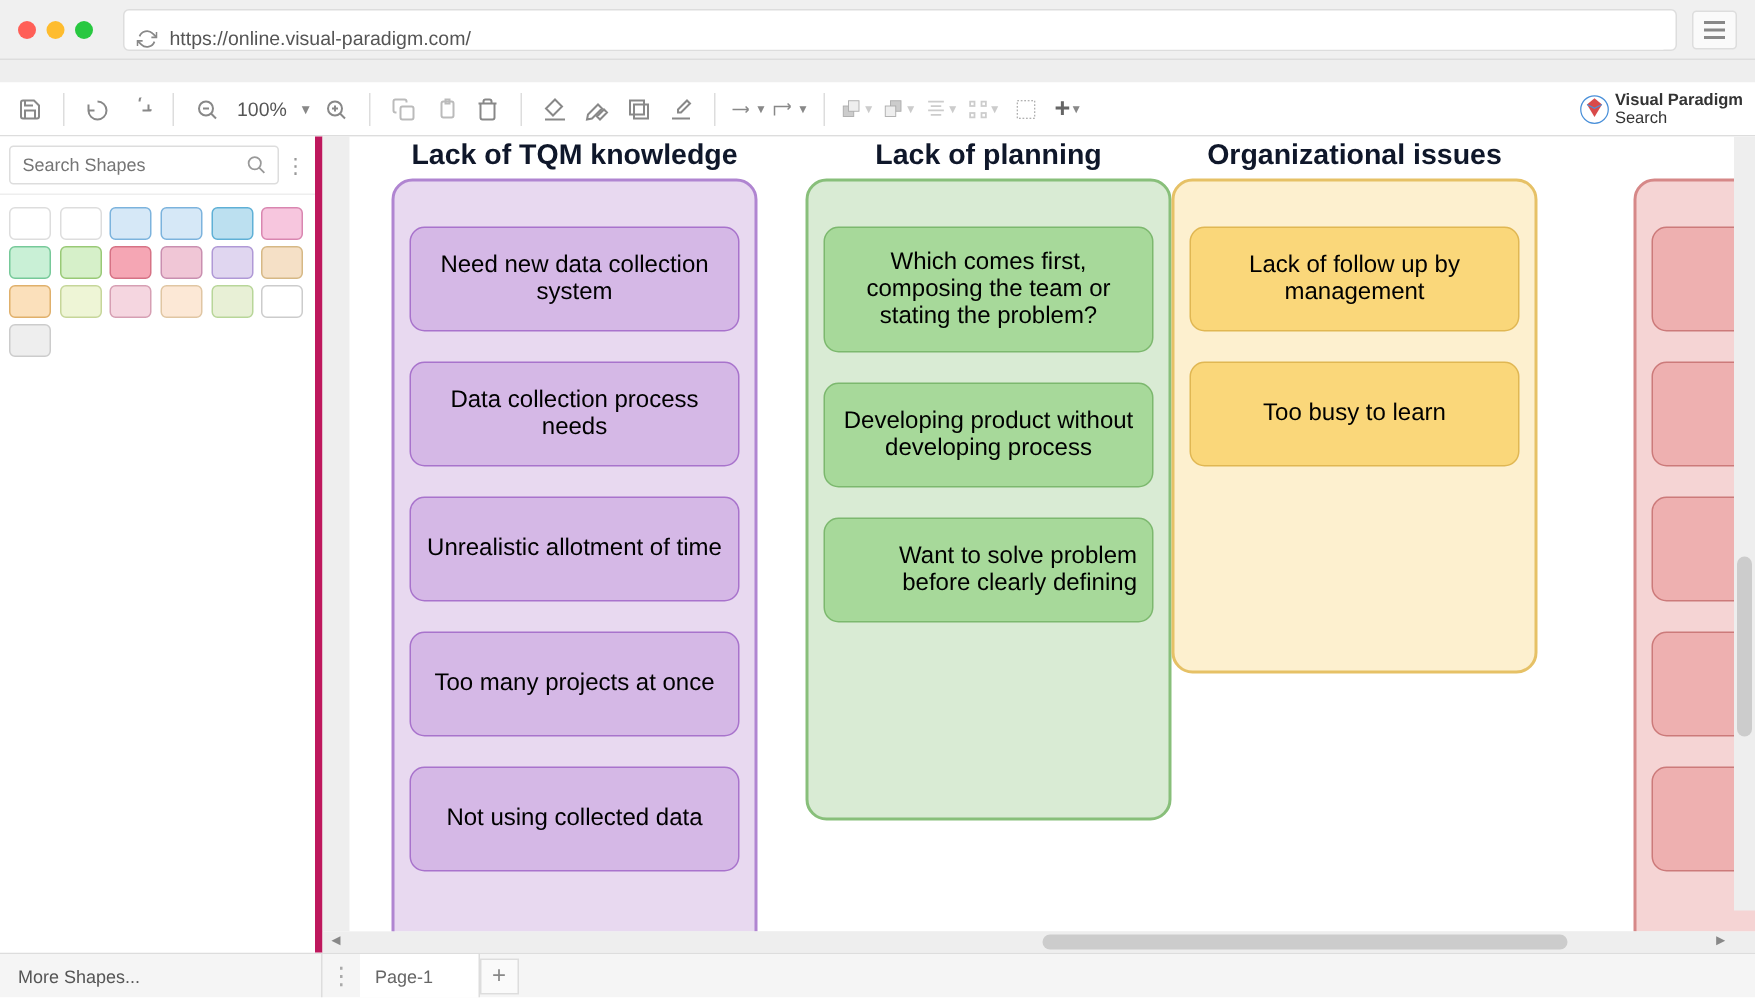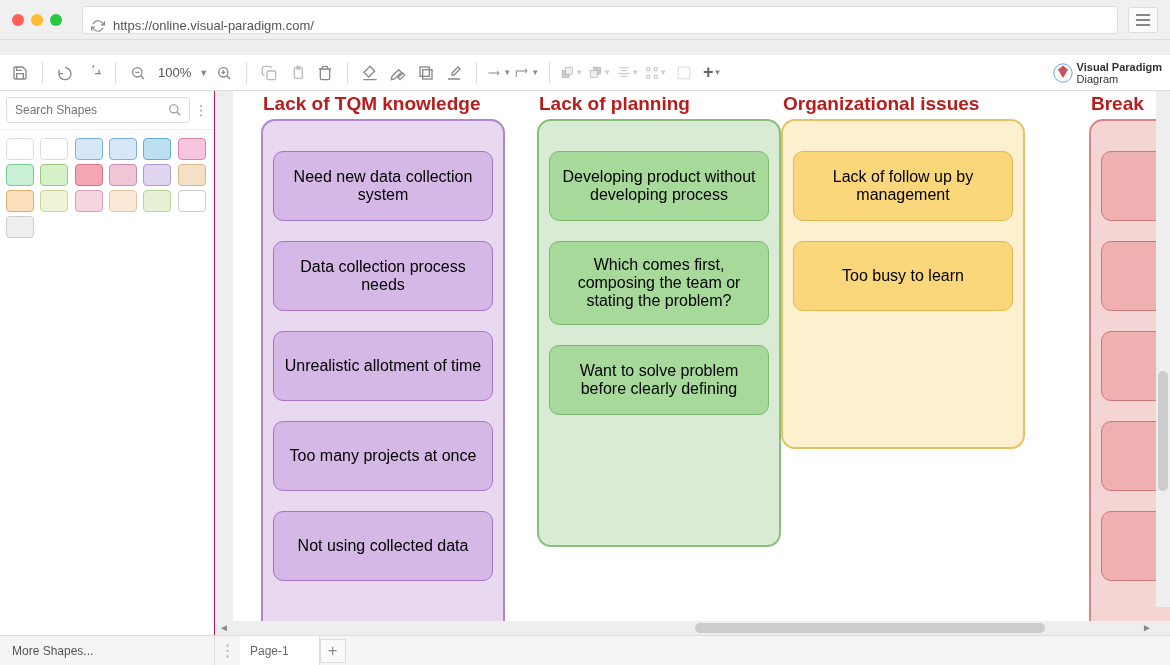--- a/index.html
+++ b/index.html
@@ -24,21 +24,21 @@
 
 .toolbar { height: 36px; display: flex; align-items: center; padding: 0 8px; gap: 4px; border-bottom: 1px solid #ddd; background: #fff; }
 .tb-btn { width: 24px; height: 24px; display: flex; align-items: center; justify-content: center; color: #888; cursor: pointer; border-radius: 2px; }
 .tb-sep { width: 1px; height: 22px; background: #ddd; margin: 0 6px; }
 .zoom-txt { font-size: 13px; color: #555; padding: 0 4px; }
 .brand { margin-left: auto; display: flex; align-items: center; gap: 4px; font-size: 11px; color: #333; }
 .brand-logo { width: 20px; height: 20px; }
 
 
 .main { display: flex; height: calc(665px - 40px - 15px - 36px - 30px); }
-.sidebar { width: 215px; border-right: 1px solid #be185d; display: flex; flex-direction: column; background: #fff; }
+.sidebar { width: 215px; border-right: 5px solid #be185d; display: flex; flex-direction: column; background: #fff; }
 .side-search { padding: 6px; border-bottom: 1px solid #eee; display: flex; align-items: center; gap: 4px; }
 .side-search input { flex: 1; border: 1px solid #ddd; border-radius: 3px; padding: 5px 8px; font-size: 12px; color: #666; }
 .side-search .search-ico { color: #999; margin-left: -26px; margin-right: 8px; }
 .side-search .dots { color: #999; font-size: 14px; cursor: pointer; }
 .side-group { padding: 8px 10px 2px; font-size: 12px; color: #666; border-bottom: 1px solid #eee; display: flex; align-items: center; gap: 6px; }
 .side-group::before { content: "▸"; transform: rotate(90deg); color: #aaa; font-size: 9px; }
 .shapes-grid { padding: 8px 6px; display: grid; grid-template-columns: repeat(6, 1fr); gap: 4px; }
 .shape-thumb { width: 28px; height: 22px; border-radius: 4px; border: 1px solid; }
 
 
@@ -46,23 +46,23 @@
 .canvas-outer { flex: 1; background: #eeeeee; overflow: hidden; position: relative; }
 .canvas { position: absolute; left: 18px; top: 0; background: #fff; width: 1400px; height: 590px; }
 .scrollbar-h { position: absolute; left: 230px; right: 30px; bottom: 0; height: 14px; background: #eee; }
 .scrollbar-h .thumb { position: absolute; left: 250px; width: 350px; height: 10px; top: 2px; background: #ccc; border-radius: 5px; }
 .scrollbar-v { position: absolute; right: 0; top: 0; bottom: 14px; width: 14px; background: #eee; }
 .scrollbar-v .thumb { position: absolute; top: 280px; height: 120px; width: 10px; left: 2px; background: #ccc; border-radius: 5px; }
 .scroll-arrow { position: absolute; color: #888; font-size: 10px; }
 
 
 .aff-col { position: absolute; border: 2px solid; border-radius: 14px; padding: 30px 10px 10px; }
-.aff-col-title { position: absolute; top: -28px; left: 0; right: 0; font-size: 19px; font-weight: bold; color: #b91c1c; }
+.aff-col-title { position: absolute; top: -28px; left: 0; right: 0; text-align: center; font-size: 19px; font-weight: bold; color: #0f172a; }
 .aff-card { border: 1px solid; border-radius: 10px; padding: 14px 10px; text-align: center; font-size: 16px; color: #000; min-height: 70px; display: flex; align-items: center; justify-content: center; margin-bottom: 20px; }
-.aff-card:last-child { margin-bottom: 0; }
+.aff-card:last-child { margin-bottom: 0; text-align: right; }
 
 
 .footer { height: 30px; display: flex; align-items: center; background: #f5f5f5; border-top: 1px solid #ddd; }
 .footer .grip { width: 25px; text-align: center; color: #aaa; }
 .footer .more-foot { width: 215px; padding-left: 12px; font-size: 12px; color: #555; border-right: 1px solid #ddd; height: 100%; display: flex; align-items: center; }
 .footer .tab { padding: 0 30px 0 10px; font-size: 12px; color: #666; border-right: 1px solid #ddd; height: 100%; display: flex; align-items: center; background: #fff; }
 .footer .add-tab { width: 26px; height: 24px; display: flex; align-items: center; justify-content: center; color: #888; font-size: 16px; border: 1px solid #ddd; background: #fafafa; margin-left: 0; }
 
 svg { display: block; }
 </style>
@@ -220,21 +220,21 @@
     </div>
 
   <div class="brand">
     <svg class="brand-logo" viewBox="0 0 24 24">
         <circle cx="12" cy="12" r="11" fill="#fff" stroke="#4a90d9" stroke-width="1"></circle>
         <path d="M12 3l6 5-6 10-6-10z" fill="#d94a4a"></path>
         <path d="M6 8l6 3 6-3" fill="none" stroke="#4a90d9"></path>
       </svg>
     <div>
         <div style="font-weight:bold;">Visual Paradigm</div>
-        <div>Diagram</div>
+        <div>Search</div>
       </div>
   </div>
 </div>
 
 <div class="main">
   <div class="sidebar">
     <div class="side-search">
       <input type="text" placeholder="Search Shapes" style="">
       <span class="search-ico">
           <svg width="14" height="14" viewBox="0 0 24 24" fill="none" stroke="#999" stroke-width="2">
@@ -273,22 +273,22 @@
           <div class="aff-col" style="left: 28px; top: 28px; width: 244px; min-height: 580px; background: rgb(232, 217, 240); border-color: rgb(176, 133, 209);">
             <div class="aff-col-title">Lack of TQM knowledge</div>
             <div class="aff-card" style="background: rgb(213, 184, 230); border-color: rgb(168, 115, 204);">Need new data collection system</div>
             <div class="aff-card" style="background: rgb(213, 184, 230); border-color: rgb(168, 115, 204);">Data collection process needs</div>
             <div class="aff-card" style="background: rgb(213, 184, 230); border-color: rgb(168, 115, 204);">Unrealistic allotment of time</div>
             <div class="aff-card" style="background: rgb(213, 184, 230); border-color: rgb(168, 115, 204);">Too many projects at once</div>
             <div class="aff-card" style="background: rgb(213, 184, 230); border-color: rgb(168, 115, 204);">Not using collected data</div>
           </div>
           <div class="aff-col" style="left: 304px; top: 28px; width: 244px; min-height: 428px; background: rgb(217, 235, 212); border-color: rgb(136, 191, 122);">
             <div class="aff-col-title">Lack of planning</div>
+            <div class="aff-card" style="background: rgb(167, 217, 154); border-color: rgb(124, 184, 110);">Which comes first, composing the team or stating the problem?</div>
             <div class="aff-card" style="background: rgb(167, 217, 154); border-color: rgb(124, 184, 110);">Developing product without developing process</div>
-            <div class="aff-card" style="background: rgb(167, 217, 154); border-color: rgb(124, 184, 110);">Which comes first, composing the team or stating the problem?</div>
             <div class="aff-card" style="background: rgb(167, 217, 154); border-color: rgb(124, 184, 110);">Want to solve problem before clearly defining</div>
           </div>
           <div class="aff-col" style="left: 548px; top: 28px; width: 244px; min-height: 330px; background: rgb(253, 240, 207); border-color: rgb(230, 193, 102);">
             <div class="aff-col-title">Organizational issues</div>
             <div class="aff-card" style="background: rgb(250, 215, 122); border-color: rgb(224, 183, 83);">Lack of follow up by management</div>
             <div class="aff-card" style="background: rgb(250, 215, 122); border-color: rgb(224, 183, 83);">Too busy to learn</div>
           </div>
           <div class="aff-col" style="left: 856px; top: 28px; width: 244px; min-height: 530px; background: rgb(245, 212, 212); border-color: rgb(214, 136, 136);">
             <div class="aff-col-title">Break</div>
             <div class="aff-card" style="background: rgb(238, 176, 176); border-color: rgb(204, 122, 122);">So</div>

